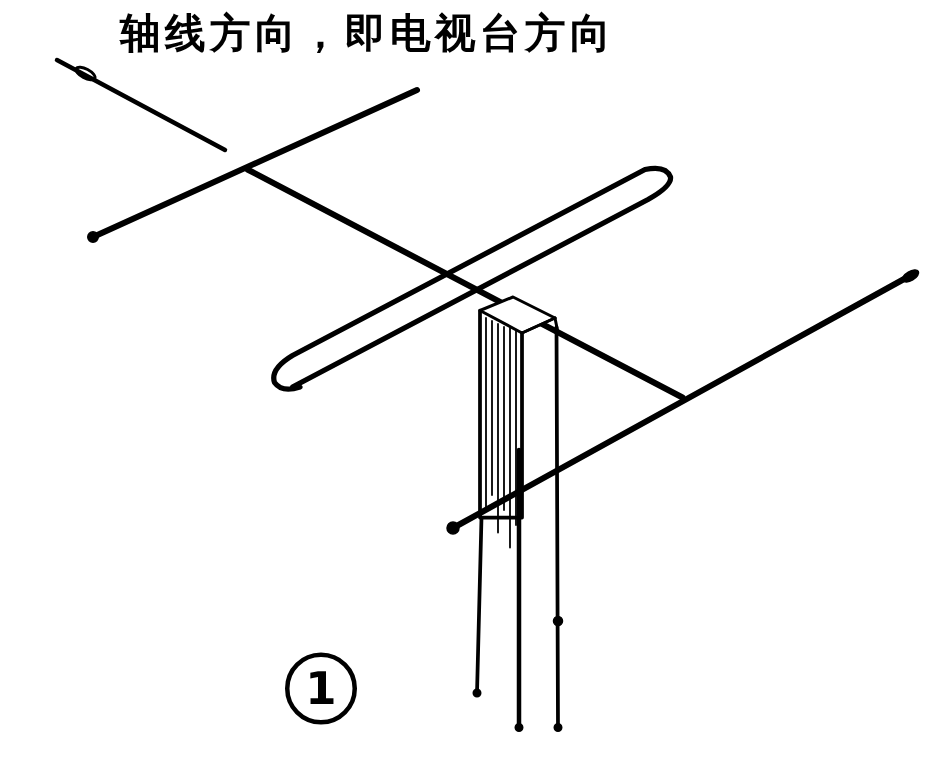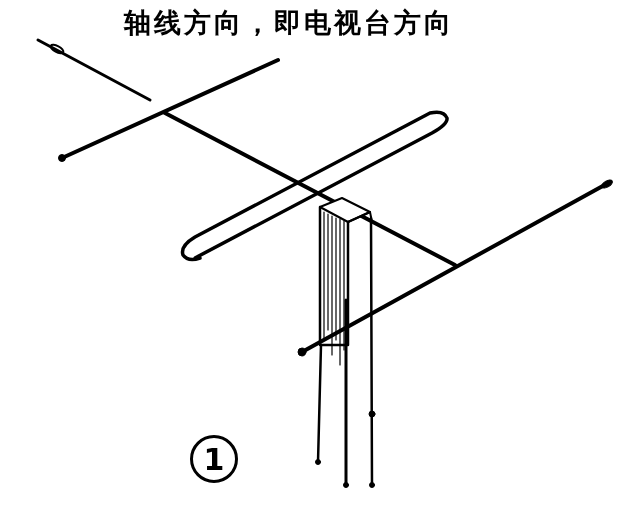--- a/index.html
+++ b/index.html
@@ -1,21 +1,21 @@
 <!DOCTYPE html>
 <html><head>
   <meta charset="utf-8">
   <style>
     html, body { margin: 0; padding: 0; background: #ffffff; }
     body { width: 623px; height: 520px; position: relative; overflow: hidden; font-family: "DejaVu Sans", sans-serif; }
     #diagram { position: absolute; left: 0; top: 0; width: 623px; height: 520px; }
     .caption {
       position: absolute; left: 80px; top: 4px; width: 420px;
       font-family: "DejaVu Sans", sans-serif; font-size: 27px; font-weight: bold;
-      color: #000; letter-spacing: 3px; white-space: nowrap; line-height: 38px; margin-left: 44px;
+      color: #000; letter-spacing: 3px; white-space: nowrap; line-height: 38px;
     }
     .figure-number {
       position: absolute; left: 190px; top: 435px; width: 48px; height: 48px;
       border: 3px solid #000; border-radius: 50%; box-sizing: border-box;
       display: flex; align-items: center; justify-content: center;
       font-family: "DejaVu Sans", sans-serif; font-size: 30px; font-weight: bold; color: #000;
     }
   </style>
 </head>
 <body>

